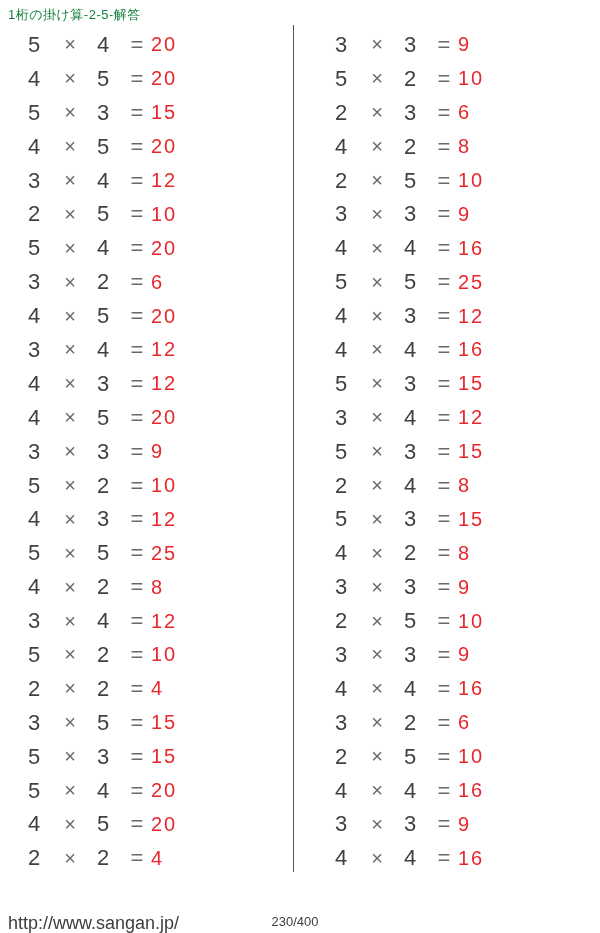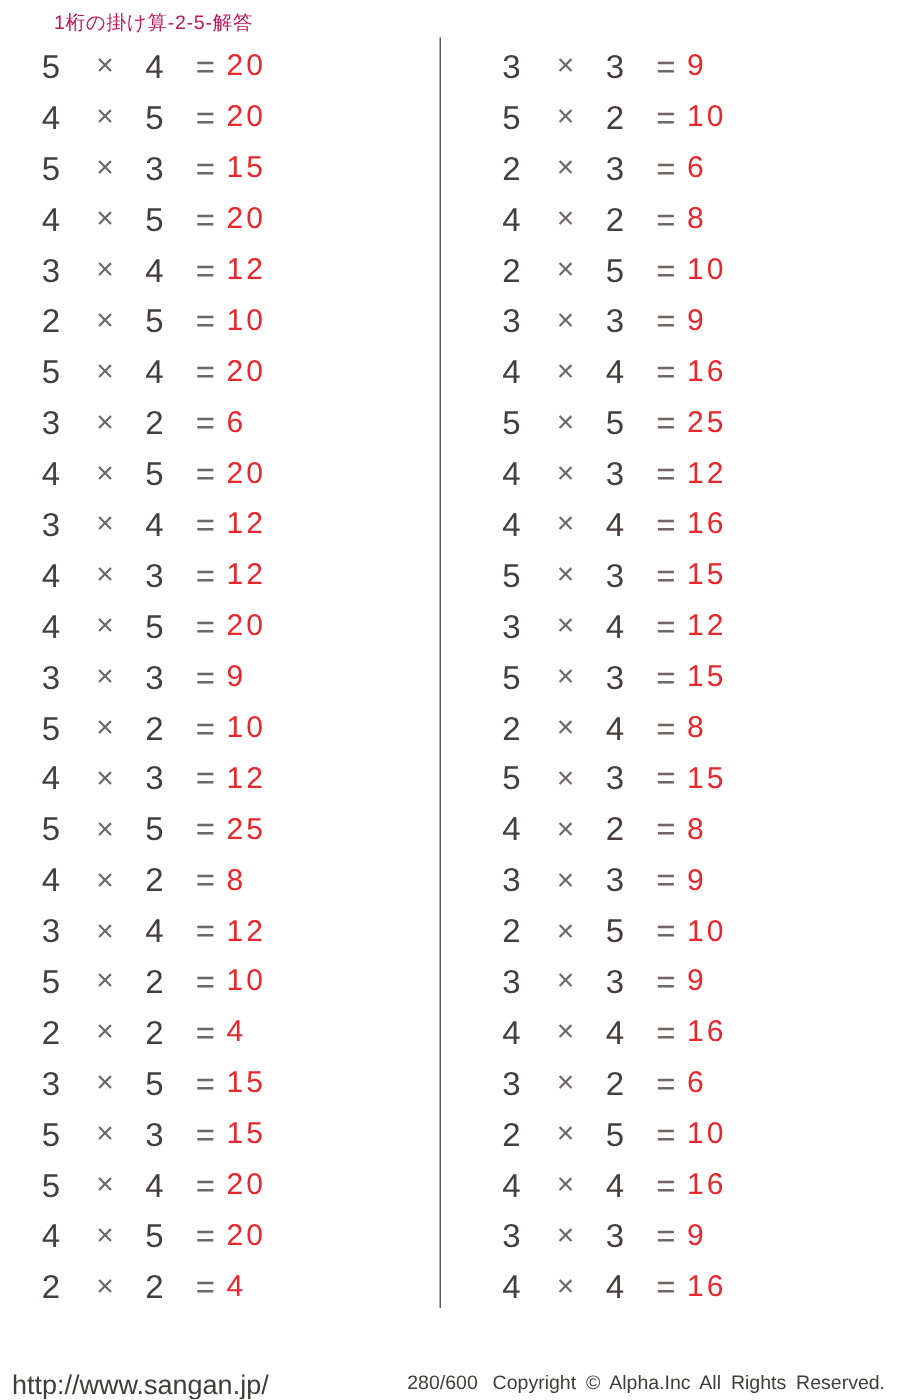--- a/index.html
+++ b/index.html
@@ -13,23 +13,22 @@
     height: 933px;
     background: #ffffff;
     font-family: "Liberation Sans", "DejaVu Sans", sans-serif;
     overflow: hidden;
   }
   .title {
     position: absolute;
     top: 6px;
     left: 8px;
     font-size: 13px;
-    color: #be185d;
+    color: #15803d;
     letter-spacing: 0.5px;
-    margin-left: 28px;
   }
   .columns {
     position: absolute;
     top: 28px;
     left: 0;
     width: 600px;
     display: flex;
   }
   .col {
     width: 293px;
@@ -477,17 +476,16 @@
           <span class="ans">16</span>
         </div>
       </div>
   </div>
 
   <div class="divider"></div>
 
 
   <div class="footer-site-url">http://www.sangan.jp/</div>
 
-  <div class="footer-page-number">280/600</div>
-
-  <div class="footer-copyright">Copyright © Alpha.Inc All Rights Reserved.</div>
+  <div class="footer-page-number">230/400</div>
+
 
 </div>
 
 </body></html>

